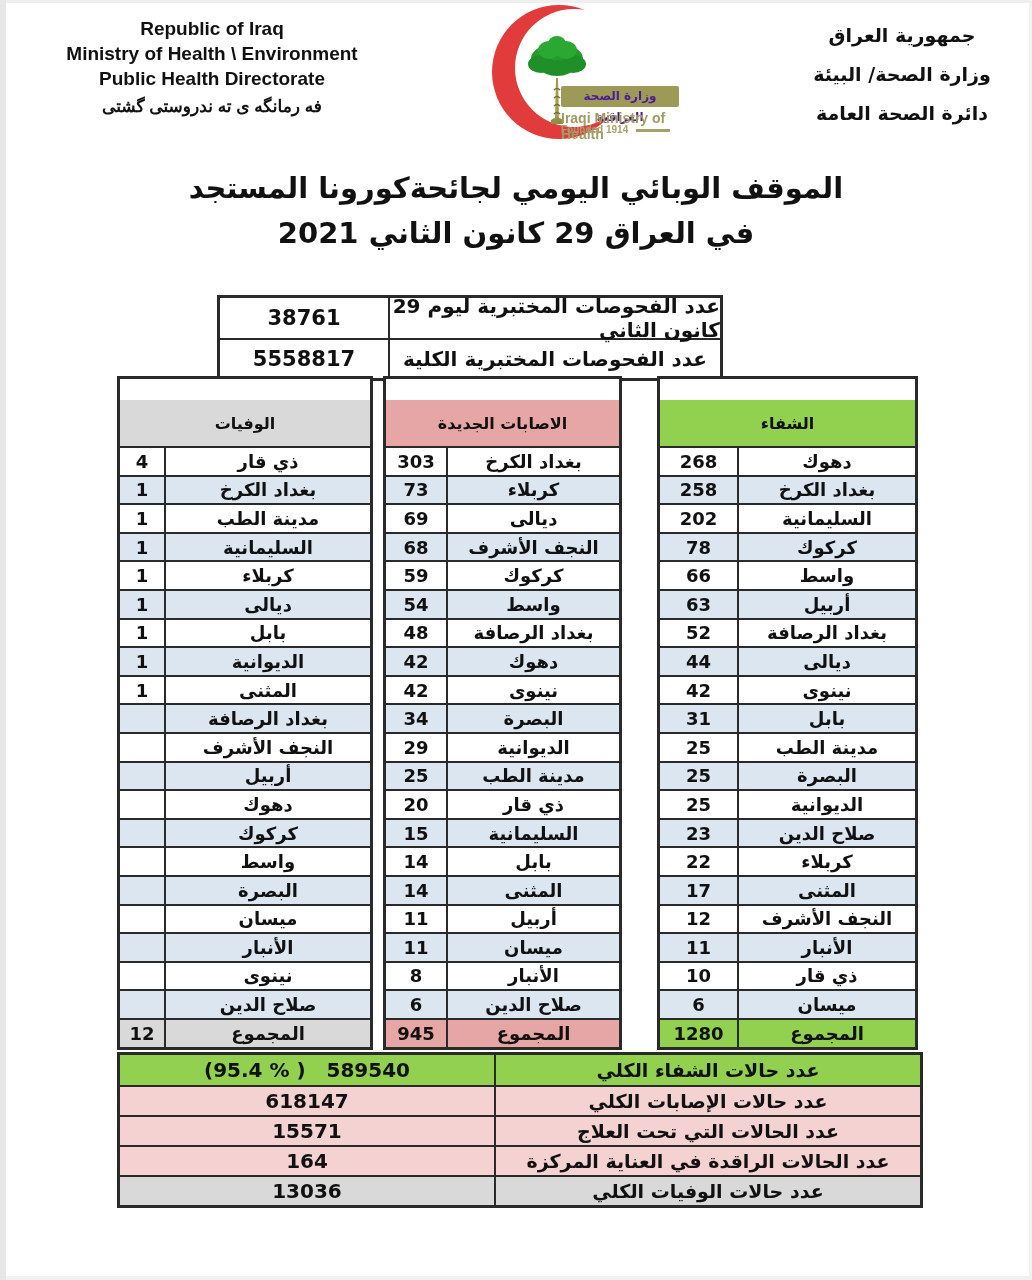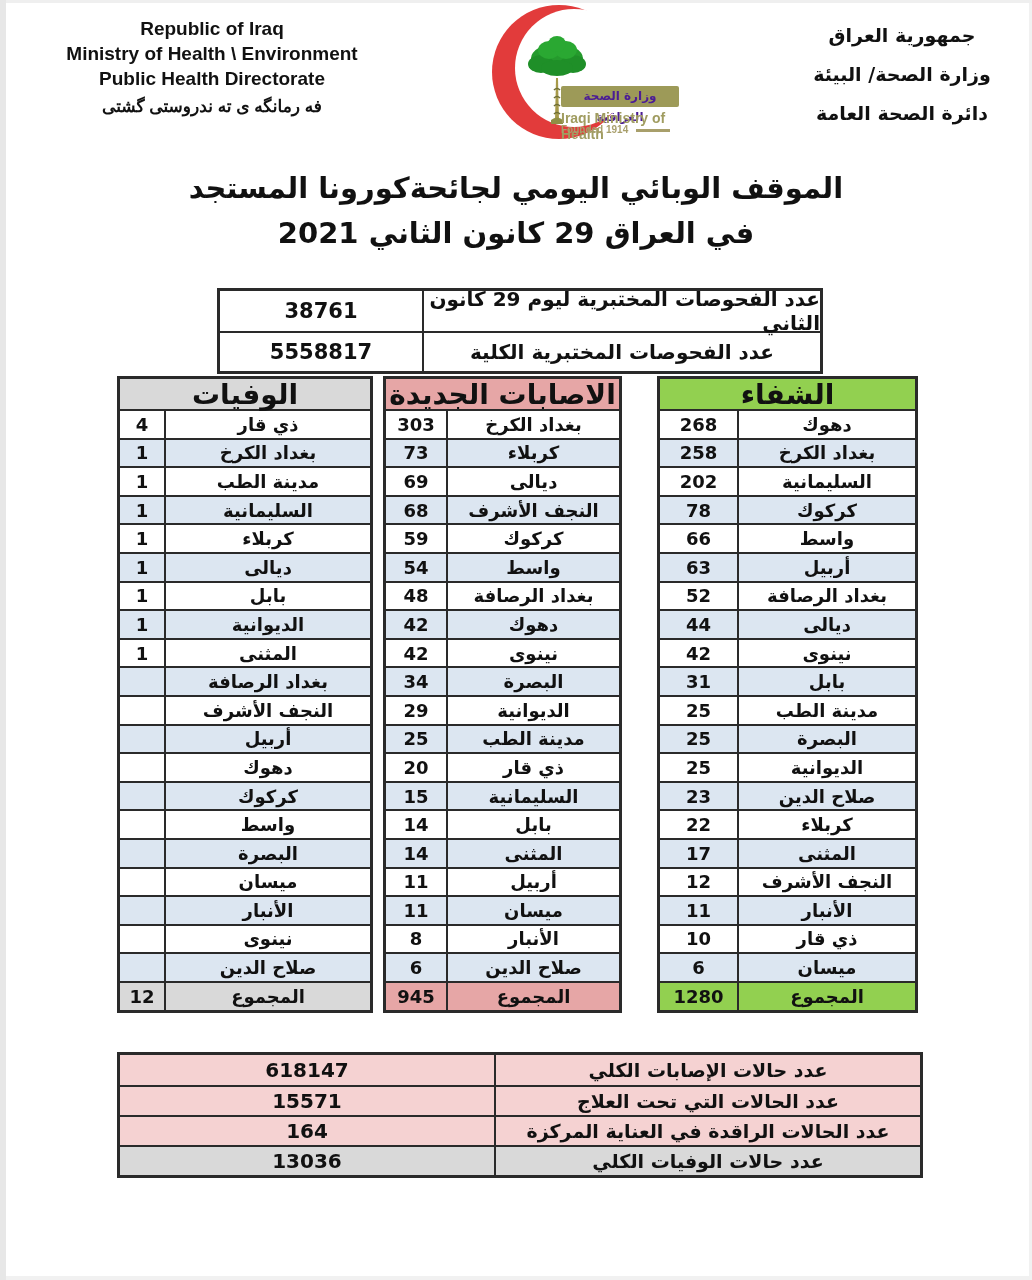--- a/index.html
+++ b/index.html
@@ -49,21 +49,21 @@
   }
 
   
   .title {
     position: absolute; left: 0; top: 166px; width: 100%;
     text-align: center; direction: rtl; font-size: 29px; line-height: 45px;
   }
 
   
   .tests {
-    position: absolute; left: 217px; top: 288px; width: 606px;
+    position: absolute; left: 217px; top: 295px; width: 506px;
     border: 3px solid #2a2a2a; background: #fff;
   }
   .tests-row { display: flex; height: 40px; }
   .tests-row + .tests-row { border-top: 2px solid #2a2a2a; }
   .tests-val {
     width: 34%; border-right: 2px solid #2a2a2a;
     display: flex; align-items: center; justify-content: center; font-size: 21px;
   }
   .tests-label {
     flex: 1; direction: rtl;
@@ -72,22 +72,22 @@
 
   
   .rtable { position: absolute; top: 376px; border: 3px solid #2a2a2a; background: #fff; }
   #rtable-deaths     { left: 117px; width: 256px; }
   #rtable-new-cases  { left: 383px; width: 239px; }
   #rtable-recoveries { left: 657px; width: 261px; }
   #rtable-deaths .rt-val     { width: 46px; }
   #rtable-new-cases .rt-val  { width: 62px; }
   #rtable-recoveries .rt-val { width: 79px; }
   .rt-header {
-    height: 30px; display: flex; align-items: center; justify-content: center;
-    font-size: 28px; direction: rtl;
+    height: 46px; display: flex; align-items: center; justify-content: center;
+    font-size: 16px; direction: rtl; margin-top: 21px;
   }
   .rt-row { display: flex; height: 28.6px; border-top: 2px solid #2a2a2a; }
   .rt-val {
     display: flex; align-items: center; justify-content: center;
     font-size: 18px; border-right: 2px solid #2a2a2a;
   }
   .rt-name {
     flex: 1; direction: rtl; display: flex; align-items: center; justify-content: center;
     font-size: 18px;
   }
@@ -439,20 +439,24 @@
           <div class="rt-name">ميسان</div>
         </div>
       </div>
     <div class="rt-row rt-total bg-green">
       <div class="rt-val">1280</div>
       <div class="rt-name">المجموع</div>
     </div>
   </div>
 
   <div class="summary">
+    <div class="sum-row bg-green">
+      <div class="sum-val">(95.4 % )&nbsp;&nbsp; 589540</div>
+      <div class="sum-label">عدد حالات الشفاء الكلي</div>
+    </div>
     <div class="sum-row bg-pink-light">
       <div class="sum-val">618147</div>
       <div class="sum-label">عدد حالات الإصابات الكلي</div>
     </div>
     <div class="sum-row bg-pink-light">
       <div class="sum-val">15571</div>
       <div class="sum-label">عدد الحالات التي تحت العلاج</div>
     </div>
     <div class="sum-row bg-pink-light">
       <div class="sum-val">164</div>

